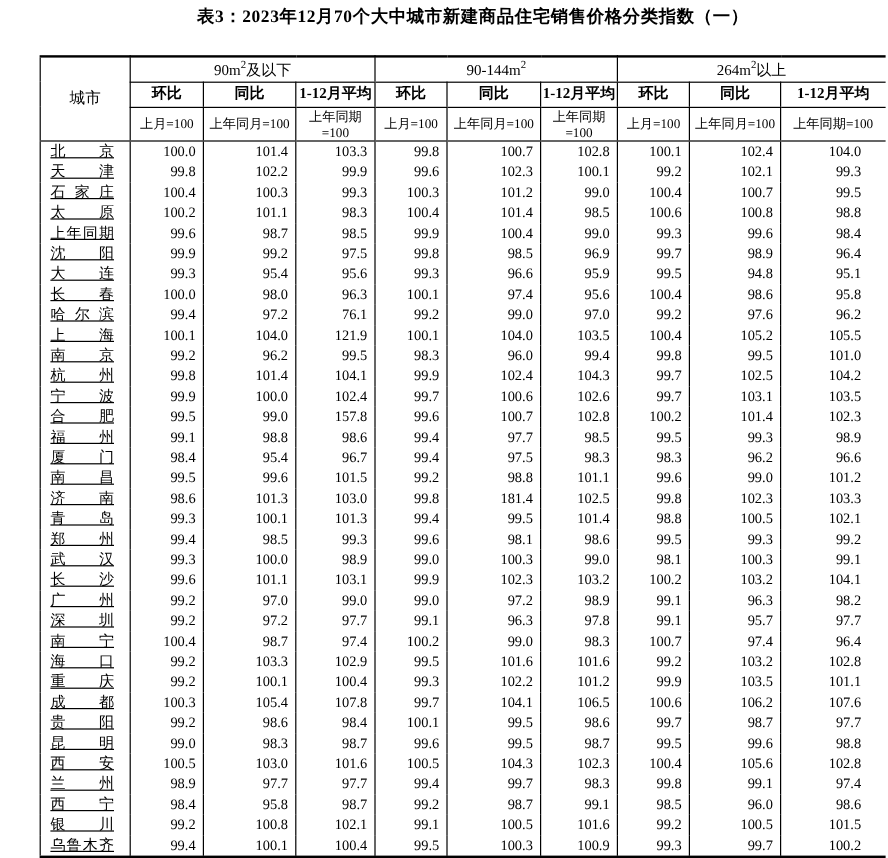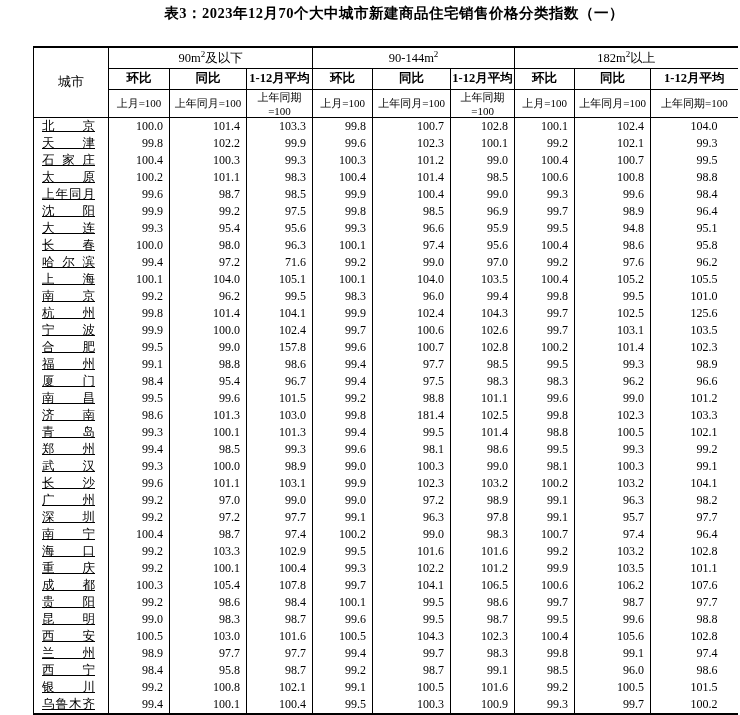--- a/index.html
+++ b/index.html
@@ -36,21 +36,21 @@
       <col style="width:64px">
     <col style="width:60px">
       <col style="width:76px">
       <col style="width:87px">
   </colgroup>
   <thead>
     <tr class="group-row">
       <th class="city-head" rowspan="3">城市</th>
       <th colspan="3"><span>90m</span><sup>2</sup><span>及以下</span></th>
       <th colspan="3"><span>90-144m</span><sup>2</sup><span></span></th>
-      <th colspan="3"><span>182m</span><sup>2</sup><span>以上</span></th>
+      <th colspan="3"><span>264m</span><sup>2</sup><span>以上</span></th>
     </tr>
     <tr class="metric-row">
       <th>环比</th>
       <th>同比</th>
       <th>1-12月平均</th>
       <th>环比</th>
       <th>同比</th>
       <th>1-12月平均</th>
       <th>环比</th>
       <th>同比</th>
@@ -111,21 +111,21 @@
         <td>101.1</td>
         <td>98.3</td>
         <td>100.4</td>
         <td>101.4</td>
         <td>98.5</td>
         <td>100.6</td>
         <td>100.8</td>
         <td class="last-col">98.8</td>
       </tr>
       <tr>
-        <td class="city-cell"><span class="city-just">上年同月</span></td>
+        <td class="city-cell"><span class="city-just">上年同期</span></td>
         <td>99.6</td>
         <td>98.7</td>
         <td>98.5</td>
         <td>99.9</td>
         <td>100.4</td>
         <td>99.0</td>
         <td>99.3</td>
         <td>99.6</td>
         <td class="last-col">98.4</td>
       </tr>
@@ -162,33 +162,33 @@
         <td>97.4</td>
         <td>95.6</td>
         <td>100.4</td>
         <td>98.6</td>
         <td class="last-col">95.8</td>
       </tr>
       <tr>
         <td class="city-cell"><span class="city-just">哈尔滨</span></td>
         <td>99.4</td>
         <td>97.2</td>
-        <td>71.6</td>
+        <td>76.1</td>
         <td>99.2</td>
         <td>99.0</td>
         <td>97.0</td>
         <td>99.2</td>
         <td>97.6</td>
         <td class="last-col">96.2</td>
       </tr>
       <tr>
         <td class="city-cell"><span class="city-just">上海</span></td>
         <td>100.1</td>
         <td>104.0</td>
-        <td>105.1</td>
+        <td>121.9</td>
         <td>100.1</td>
         <td>104.0</td>
         <td>103.5</td>
         <td>100.4</td>
         <td>105.2</td>
         <td class="last-col">105.5</td>
       </tr>
       <tr>
         <td class="city-cell"><span class="city-just">南京</span></td>
         <td>99.2</td>
@@ -204,21 +204,21 @@
       <tr>
         <td class="city-cell"><span class="city-just">杭州</span></td>
         <td>99.8</td>
         <td>101.4</td>
         <td>104.1</td>
         <td>99.9</td>
         <td>102.4</td>
         <td>104.3</td>
         <td>99.7</td>
         <td>102.5</td>
-        <td class="last-col">125.6</td>
+        <td class="last-col">104.2</td>
       </tr>
       <tr>
         <td class="city-cell"><span class="city-just">宁波</span></td>
         <td>99.9</td>
         <td>100.0</td>
         <td>102.4</td>
         <td>99.7</td>
         <td>100.6</td>
         <td>102.6</td>
         <td>99.7</td>

